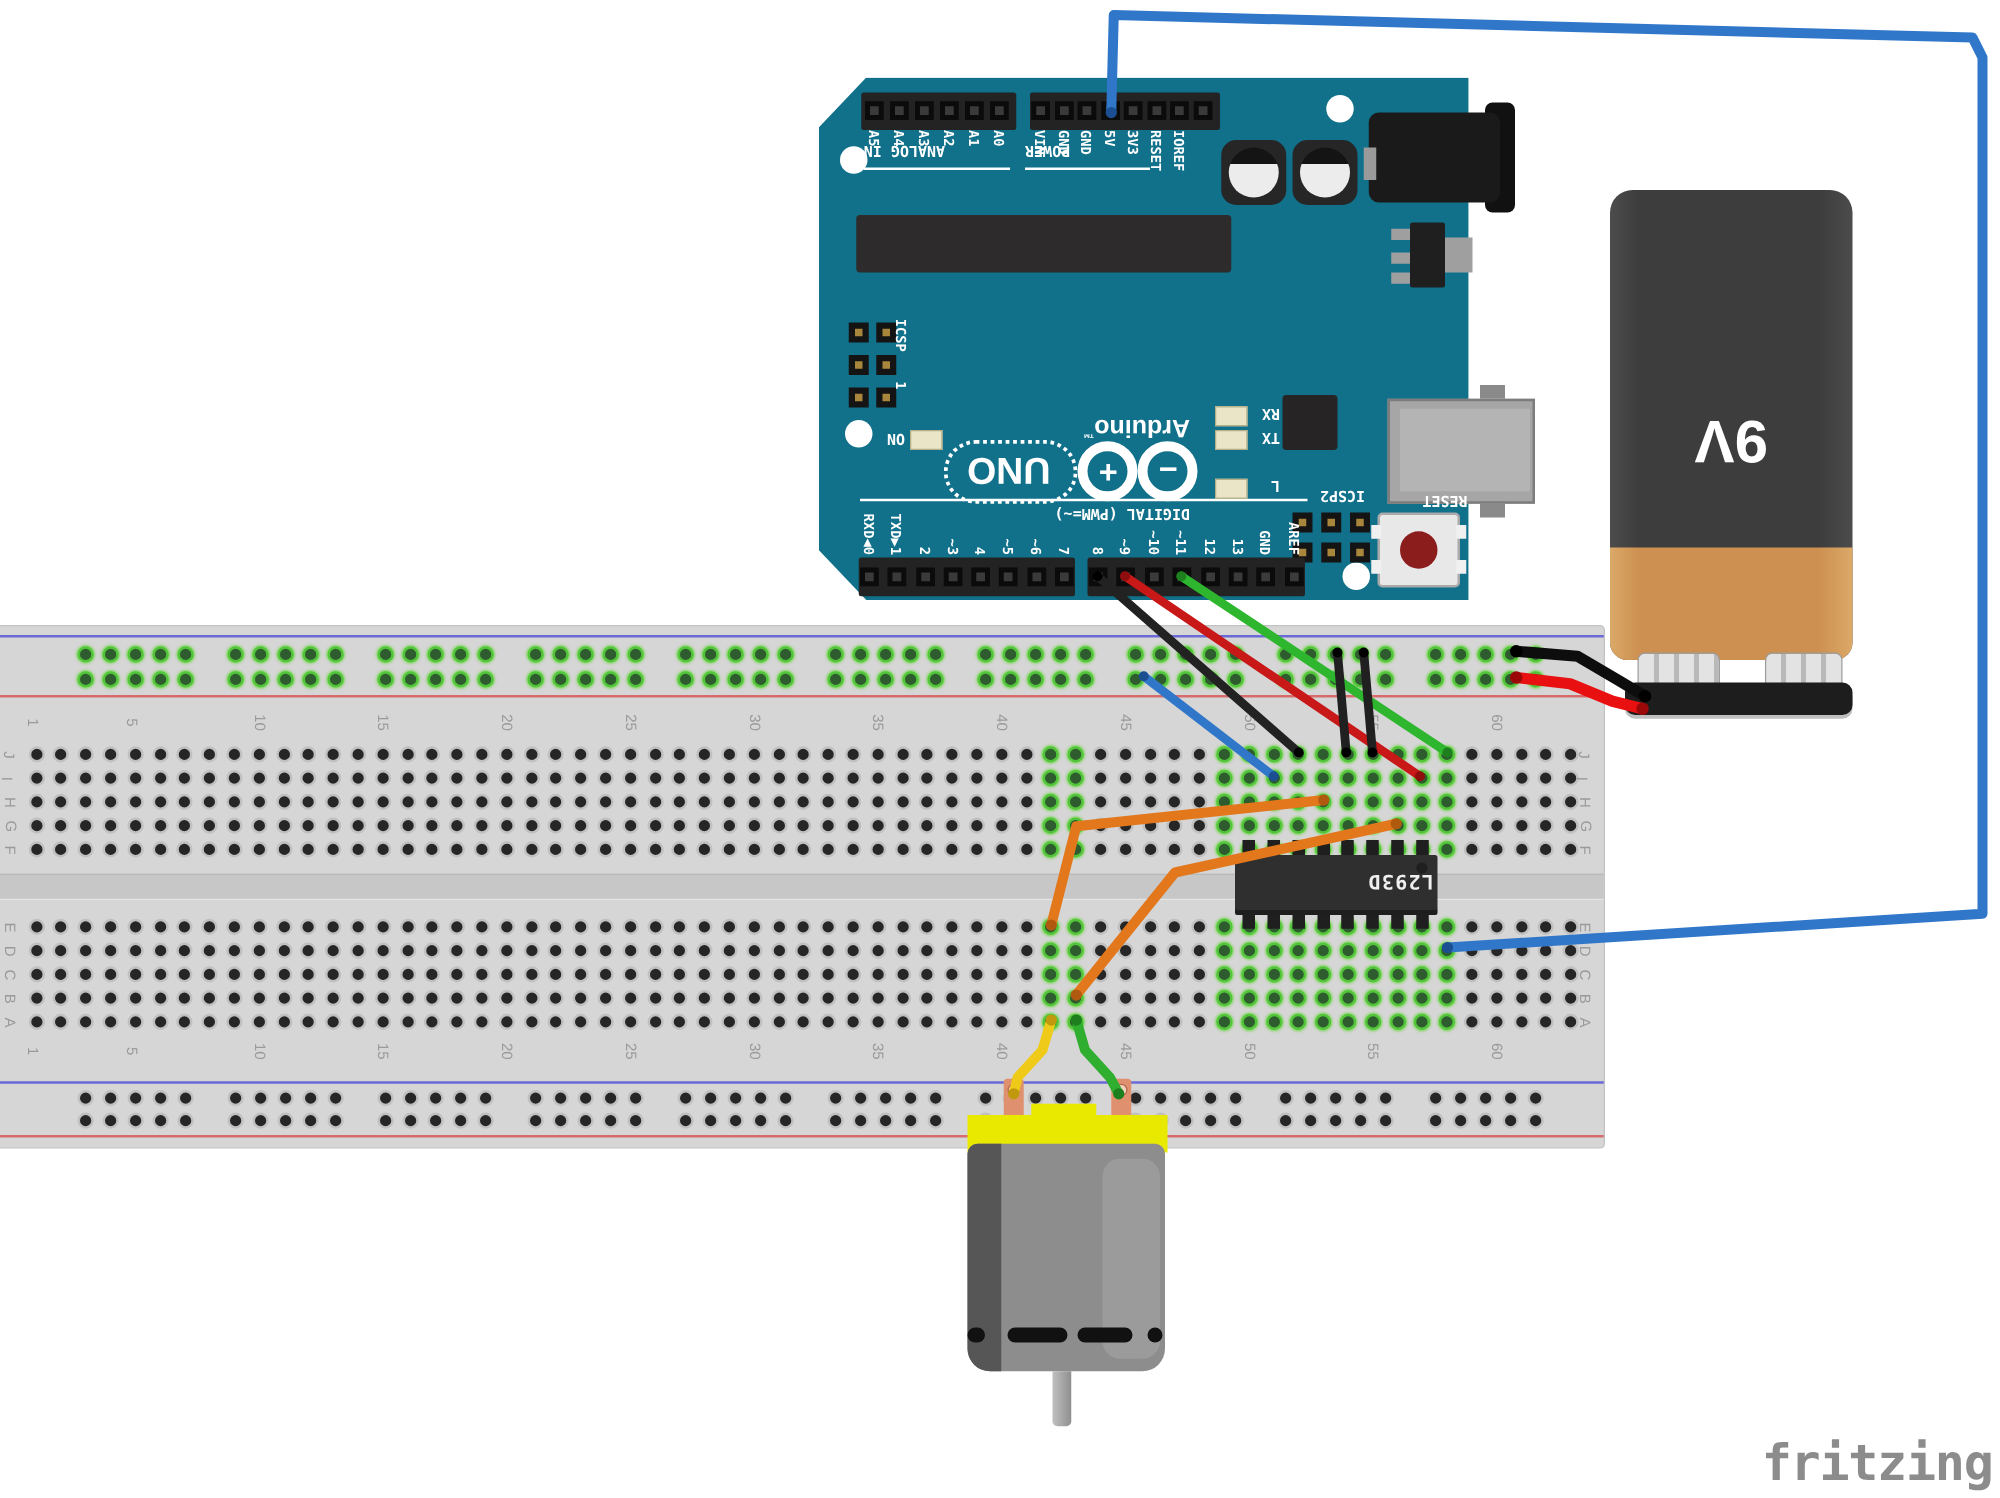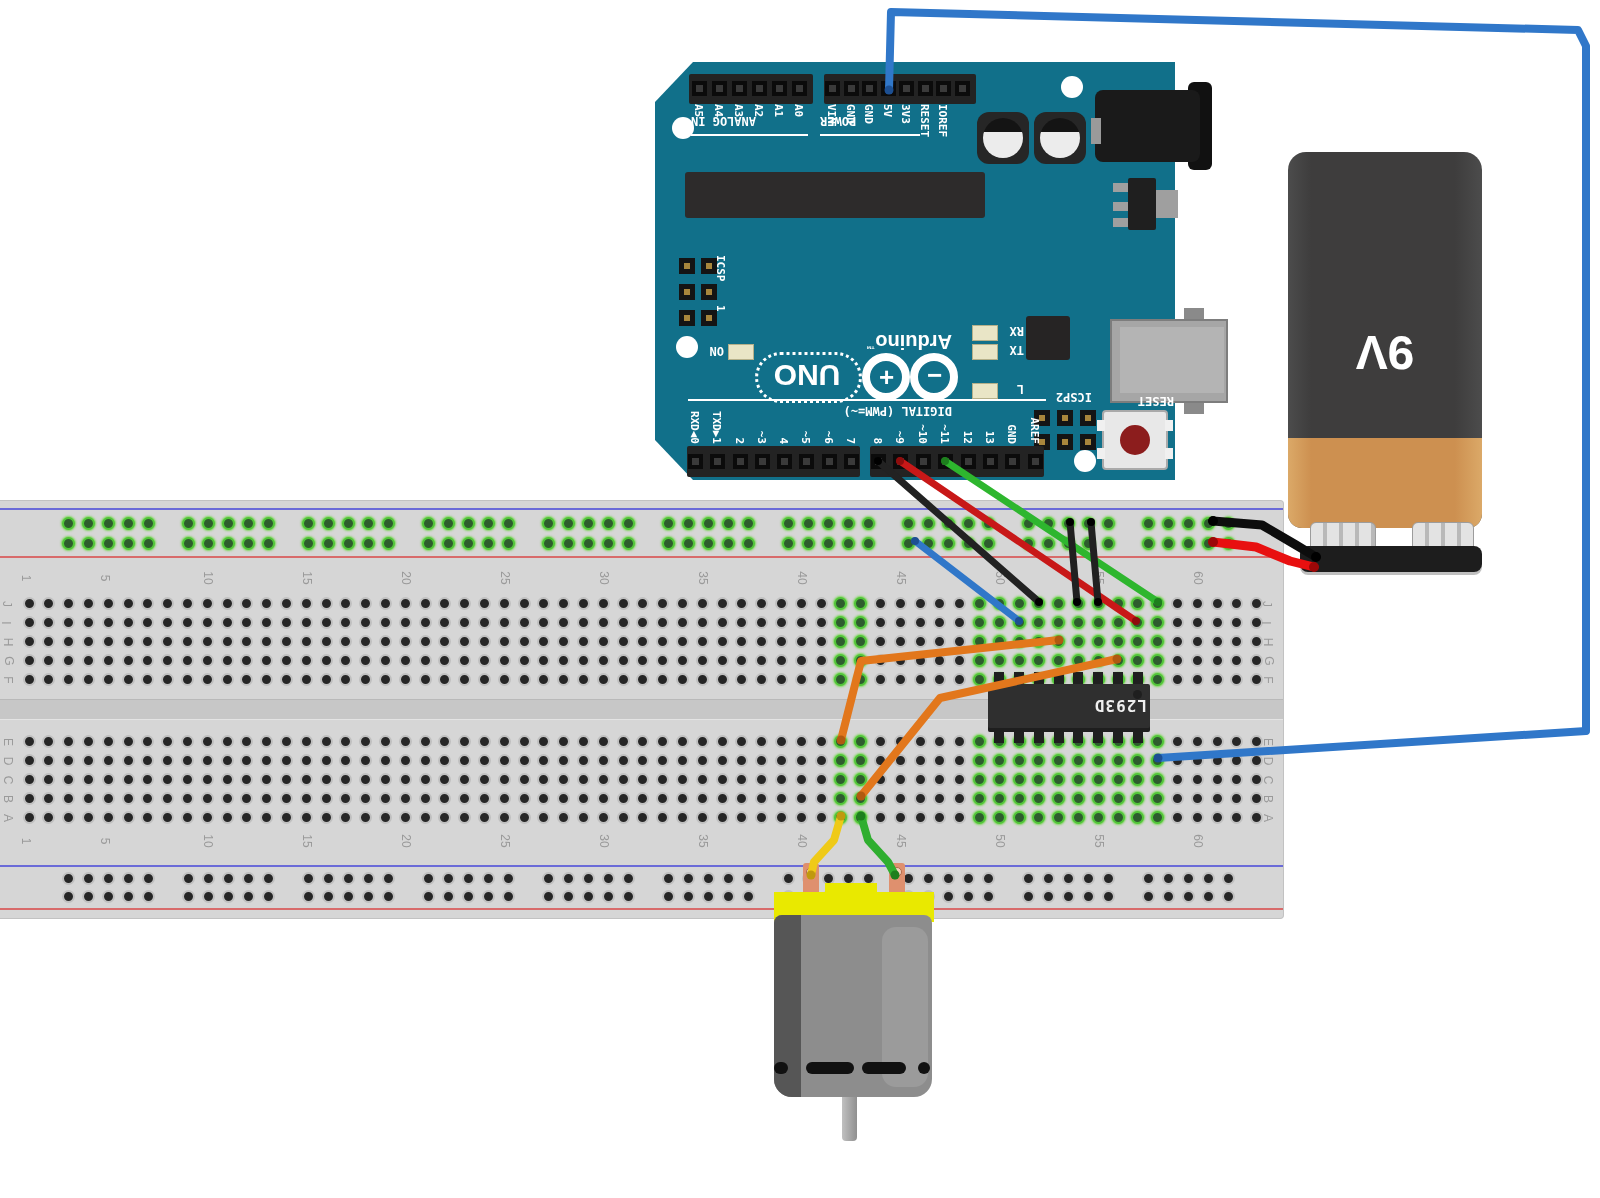--- a/index.html
+++ b/index.html
@@ -1209,13 +1209,14 @@
       <circle cx="1117" cy="659" r="4.5" fill="#b05a10"></circle>
       <circle cx="861" cy="796" r="4.5" fill="#b05a10"></circle>
       <polyline points="841,816 834,840 814,862 811,875" fill="none" stroke="#efca18" stroke-width="8" stroke-linecap="round" stroke-linejoin="round"></polyline>
       <circle cx="841" cy="816" r="4.5" fill="#c0990e"></circle>
       <circle cx="811" cy="875" r="4.5" fill="#c0990e"></circle>
       <polyline points="861,816 868,840 888,862 895,875" fill="none" stroke="#2fae2f" stroke-width="8" stroke-linecap="round" stroke-linejoin="round"></polyline>
       <circle cx="861" cy="816" r="4.5" fill="#1d7f1d"></circle>
       <circle cx="895" cy="875" r="4.5" fill="#1d7f1d"></circle>
     </svg>
 
+  <div id="watermark">fritzing</div>
 </div>
 
 </body></html>

